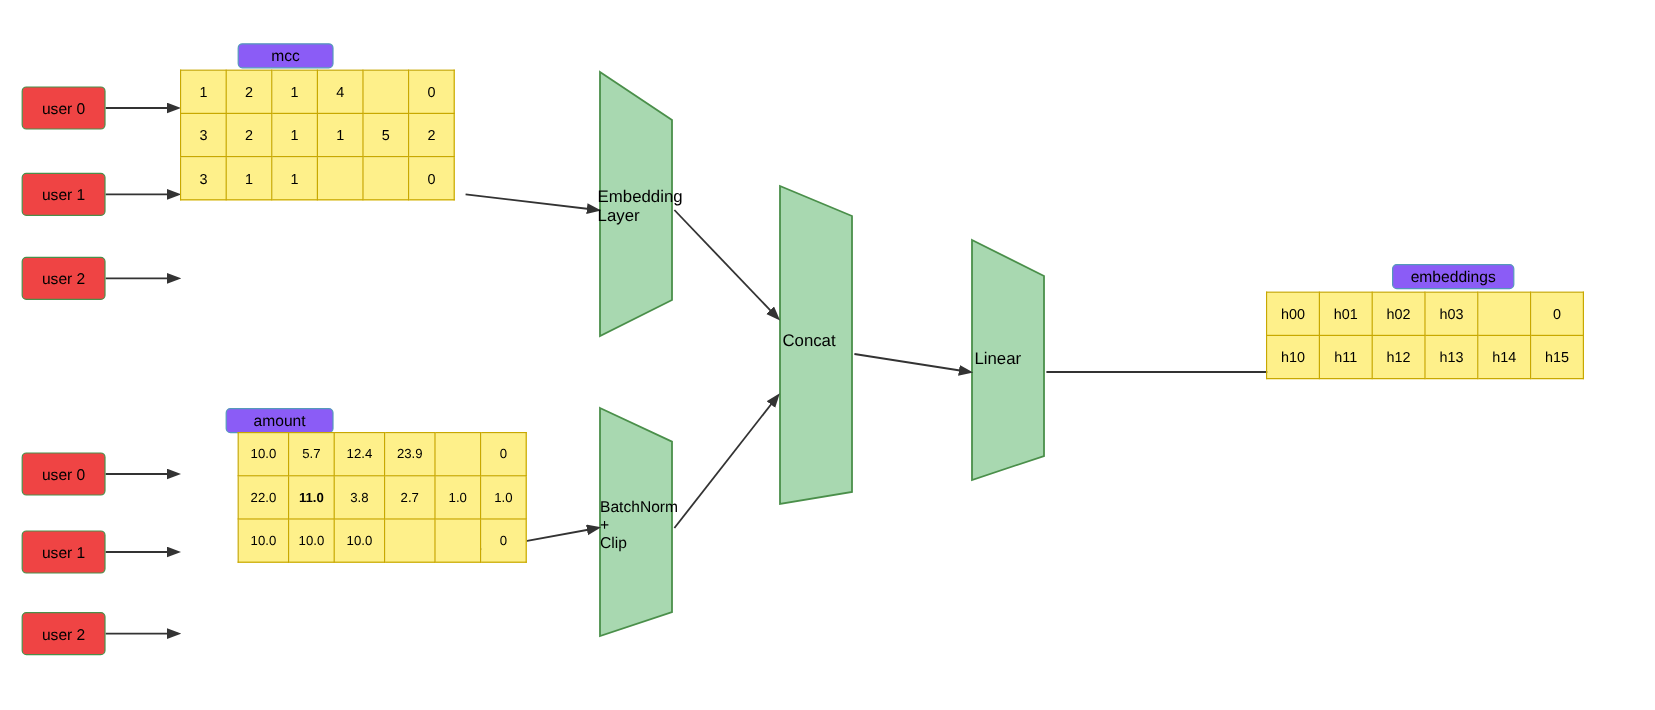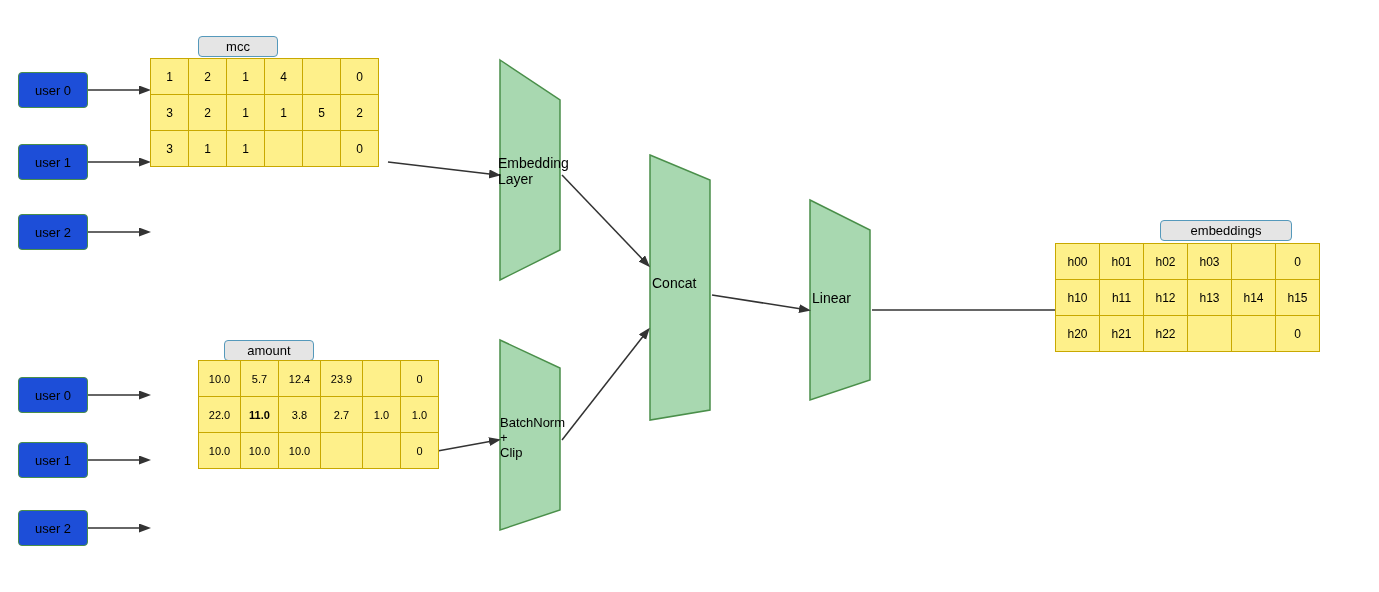--- a/index.html
+++ b/index.html
@@ -13,21 +13,21 @@
     }
     .diagram {
       position: absolute;
       top: 0; left: 0;
       width: 1379px;
       height: 592px;
     }
     
     .user-box {
       position: absolute;
-      background: #1d4ed8;
+      background: #ef4444;
       border: 1.5px solid #4a8f4a;
       border-radius: 4px;
       display: flex;
       align-items: center;
       justify-content: center;
       font-size: 13px;
       font-weight: 500;
     }
     
     .data-table {
@@ -37,21 +37,21 @@
     .data-table td {
       border: 1.5px solid #c8a800;
       background: #fef08a;
       width: 38px;
       height: 36px;
       text-align: center;
       font-size: 12px;
     }
     .label-box {
       position: absolute;
-      background: #e5e5e5;
+      background: #8b5cf6;
       border: 1.5px solid #5599bb;
       border-radius: 4px;
       text-align: center;
       font-size: 13px;
       font-weight: 500;
       padding: 2px 8px;
     }
     .layer-label {
       position: absolute;
       font-size: 14px;
@@ -160,21 +160,21 @@
   </tr>
 </tbody>
     </table>
 
 <div class="layer-label" style="left:498px;top:155px;width:65px;">Embedding<br>Layer</div>
 
 <div class="user-box" style="left:18px;top:377px;width:70px;height:36px;">user 0</div>
 <div class="user-box" style="left:18px;top:442px;width:70px;height:36px;">user 1</div>
 <div class="user-box" style="left:18px;top:510px;width:70px;height:36px;">user 2</div>
 
-<div class="label-box" style="left:188px;top:340px;width:90px;margin-left:36px;">amount</div>
+<div class="label-box" style="left:188px;top:340px;width:90px;">amount</div>
 
 <table class="data-table" style="left:150px;top:360px;margin-left:48px;">
   <tbody>
         <tr>
     <td style="width:42px;font-size:11px;">10.0</td>
     <td style="width:36px;font-size:11px;">5.7</td>
     <td style="width:42px;font-size:11px;">12.4</td>
     <td style="width:42px;font-size:11px;">23.9</td>
     <td style="width:30px;font-size:11px;"></td>
     <td style="width:30px;font-size:11px;">0</td>
@@ -197,44 +197,36 @@
   </tr>
 </tbody>
     </table>
 
 <div class="layer-label" style="left:500px;top:415px;width:62px;font-size:13px;">BatchNorm<br>+<br>Clip</div>
 
 <div class="layer-label" style="left:652px;top:275px;width:40px;">Concat</div>
 
 <div class="layer-label" style="left:812px;top:290px;width:74px;">Linear</div>
 
-<div class="label-box" style="left:1160px;top:220px;width:132px;">embeddings</div>
+<div class="label-box" style="left:1160px;top:220px;width:102px;">embeddings</div>
 
 <table class="out-table" style="left:1055px;top:243px;">
   <tbody>
         <tr>
     <td>h00</td>
     <td>h01</td>
     <td>h02</td>
     <td>h03</td>
     <td></td>
     <td>0</td>
   </tr>
   <tr>
     <td>h10</td>
     <td>h11</td>
     <td>h12</td>
     <td>h13</td>
     <td>h14</td>
     <td>h15</td>
   </tr>
-  <tr>
-    <td>h20</td>
-    <td>h21</td>
-    <td>h22</td>
-    <td></td>
-    <td></td>
-    <td>0</td>
-  </tr>
 </tbody>
     </table>
 
 </div>
 
 </body></html>

